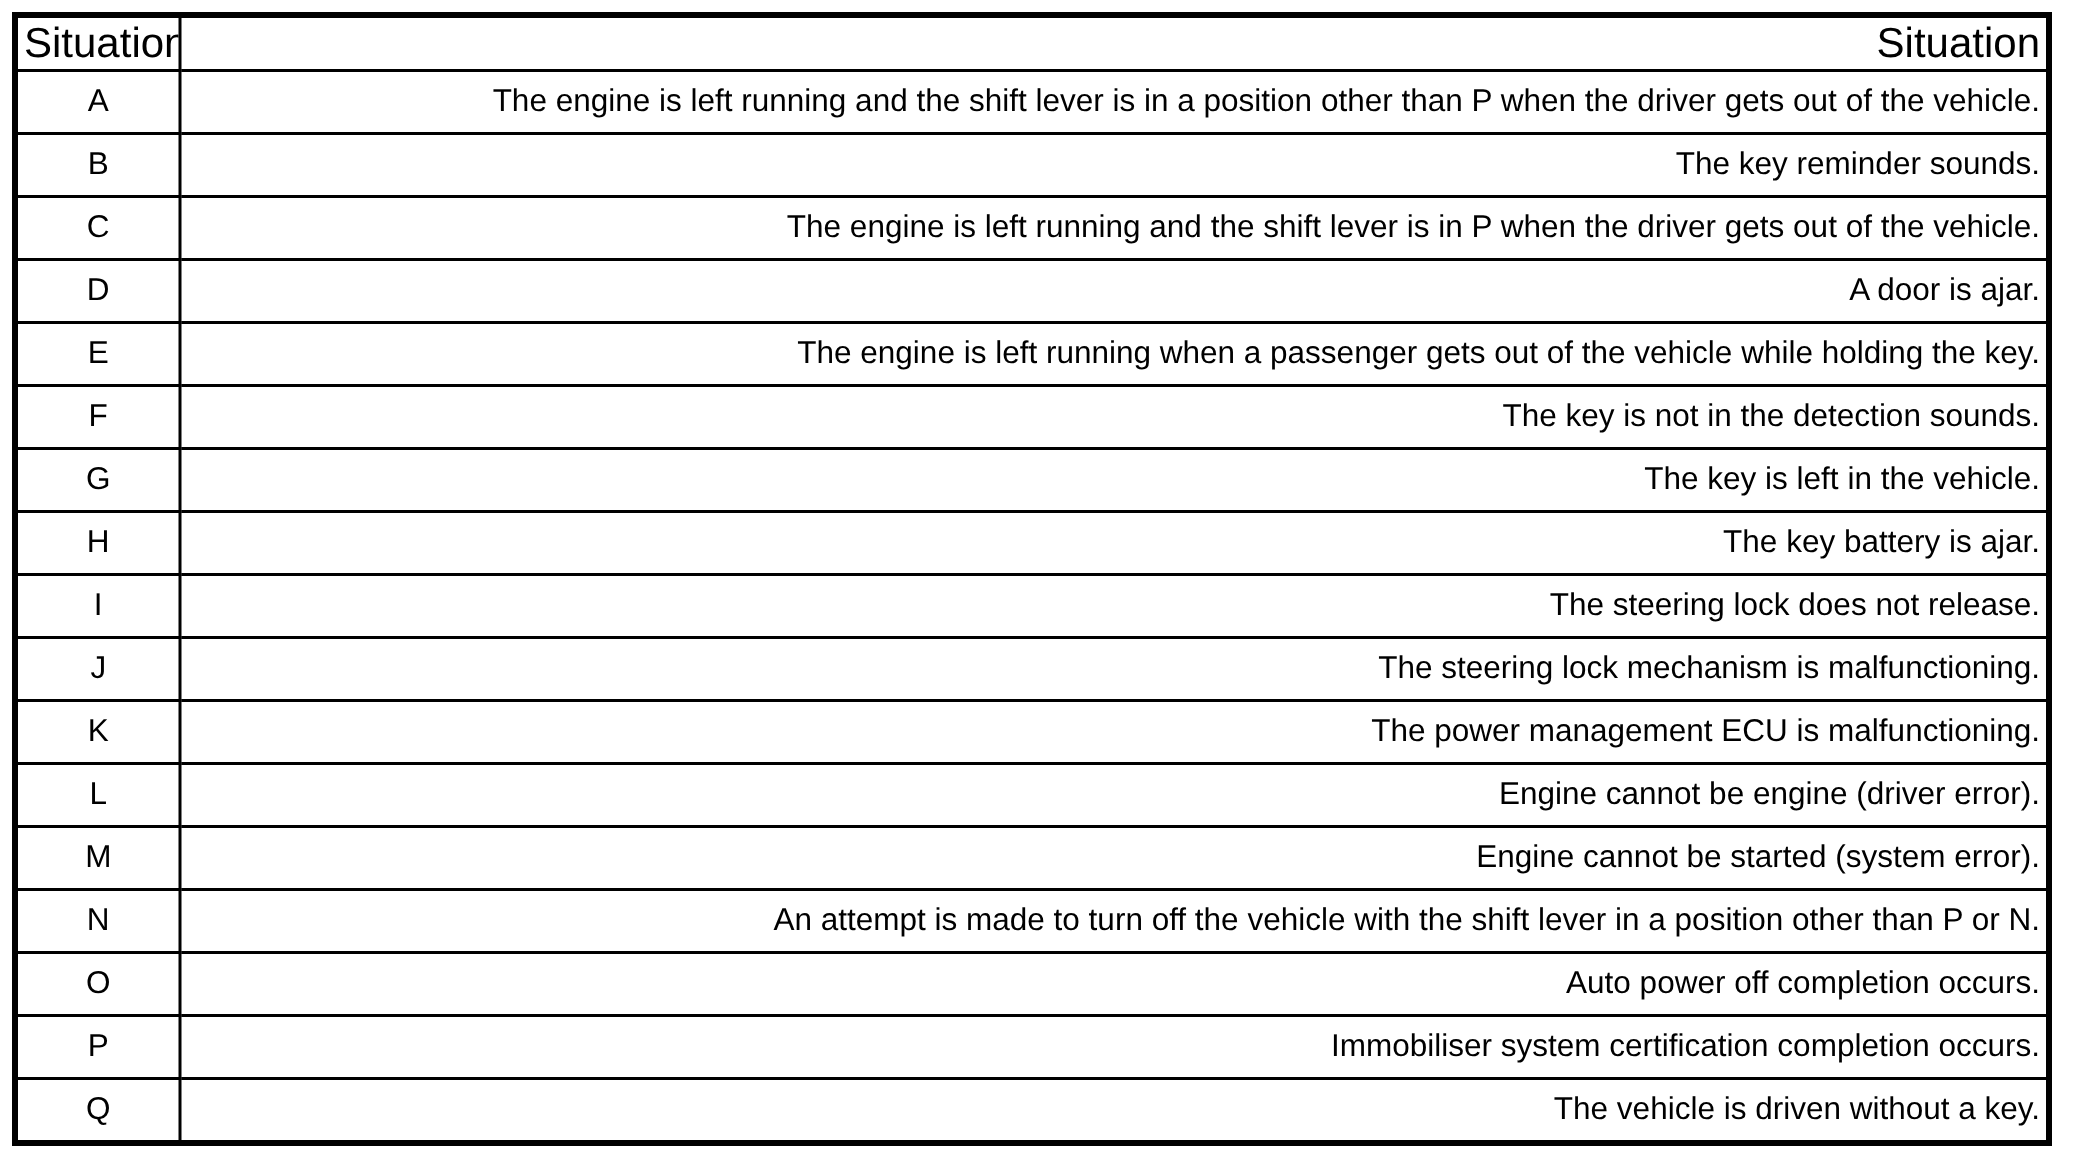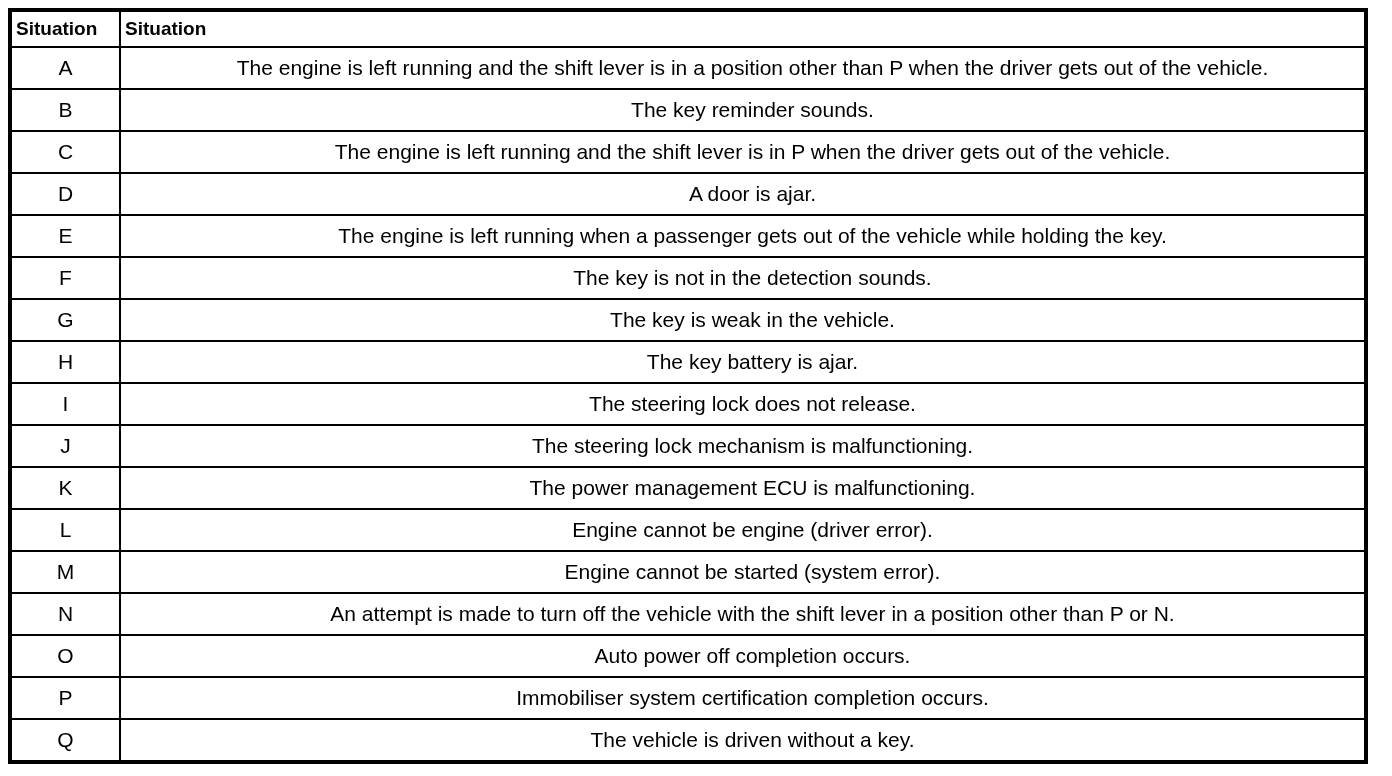--- a/index.html
+++ b/index.html
@@ -25,34 +25,34 @@
   }
   table.grid th,
   table.grid td {
     border: 2px solid #000000;
     vertical-align: middle;
     overflow: hidden;
     white-space: nowrap;
   }
   col.col-situation { width: 110px; }
   th {
-    font-weight: bold;
-    font-size: 19px;
-    text-align: left;
+    font-weight: normal;
+    font-size: 28px;
+    text-align: right;
     height: 32px;
     padding: 1px 4px;
   }
   td.sit {
     text-align: center;
     font-size: 21px;
     height: 38px;
     padding: 1px 4px;
   }
   td.cond {
-    text-align: center;
+    text-align: right;
     font-size: 21px;
     height: 38px;
     padding: 1px 4px 1px 24px;
     margin-left: 13px;
   }
 </style>
 </head>
 <body>
 
 <div class="page">
@@ -87,21 +87,21 @@
       <tr>
         <td class="sit">E</td>
         <td class="cond">The engine is left running when a passenger gets out of the vehicle while holding the key.</td>
       </tr>
       <tr>
         <td class="sit">F</td>
         <td class="cond">The key is not in the detection sounds.</td>
       </tr>
       <tr>
         <td class="sit">G</td>
-        <td class="cond">The key is weak in the vehicle.</td>
+        <td class="cond">The key is left in the vehicle.</td>
       </tr>
       <tr>
         <td class="sit">H</td>
         <td class="cond">The key battery is ajar.</td>
       </tr>
       <tr>
         <td class="sit">I</td>
         <td class="cond">The steering lock does not release.</td>
       </tr>
       <tr>

